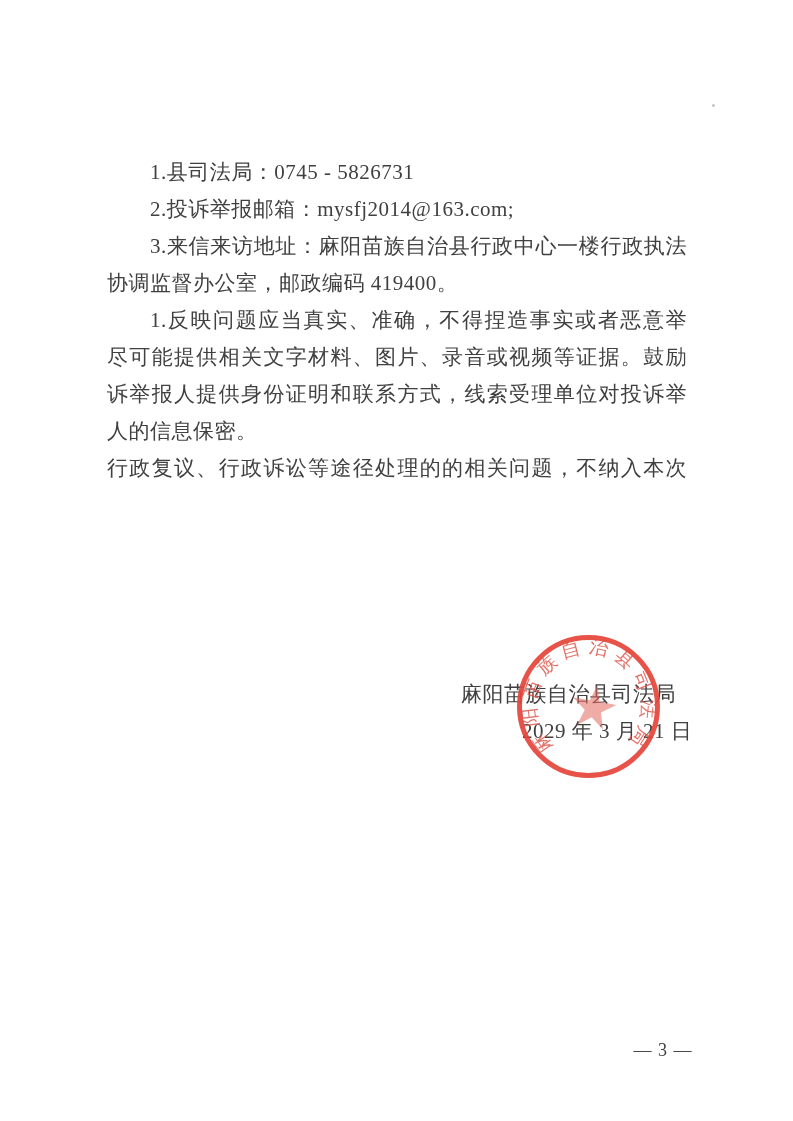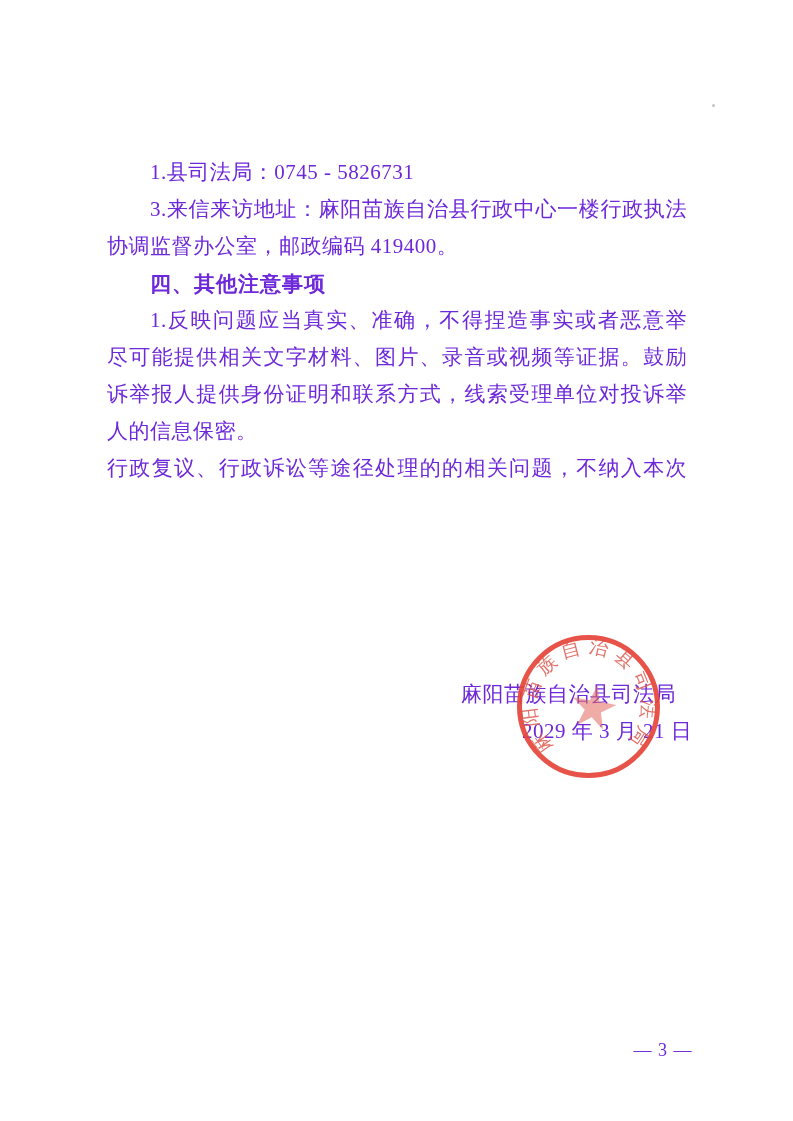--- a/index.html
+++ b/index.html
@@ -3,21 +3,21 @@
 <meta charset="utf-8">
 <style>
   html,body{margin:0;padding:0;background:#e9e9e9;}
   #page{
     position:relative;
     width:793px;height:1121px;
     margin:0 auto;
     background:#ffffff;
     overflow:hidden;
     font-family:"Liberation Serif","DejaVu Serif",serif;
-    color:#6d28d9;
+    color:#404040;
   }
   
   #body-text{
     position:absolute;
     left:107px;top:154px;width:580px;
     font-size:21px;
     line-height:37px;
   }
   .ln{
     height:37px;
@@ -77,23 +77,23 @@
 </style>
 </head>
 <body>
 
 <div id="page">
 
   <div id="speck"></div>
 
   <div id="body-text">
     <div class="ln ind">1.县司法局：0745 - 5826731</div>
+    <div class="ln ind">2.投诉举报邮箱：mysfj2014@163.com;</div>
     <div class="ln ind fill">3.来信来访地址：麻阳苗族自治县行政中心一楼行政执法</div>
     <div class="ln plain">协调监督办公室，邮政编码 419400。</div>
-    <div class="ln ind heading">四、其他注意事项</div>
     <div class="ln ind fill">1.反映问题应当真实、准确，不得捏造事实或者恶意举报，</div>
     <div class="ln fill">尽可能提供相关文字材料、图片、录音或视频等证据。鼓励投</div>
     <div class="ln fill">诉举报人提供身份证明和联系方式，线索受理单位对投诉举报</div>
     <div class="ln plain">人的信息保密。</div>
     <div class="ln fill">行政复议、行政诉讼等途径处理的的相关问题，不纳入本次受</div>
   </div>
 
   <div id="sig-org" class="sig">麻阳苗族自治县司法局</div>
   <div id="sig-date" class="sig">2029 年 3 月 21 日</div>
 

